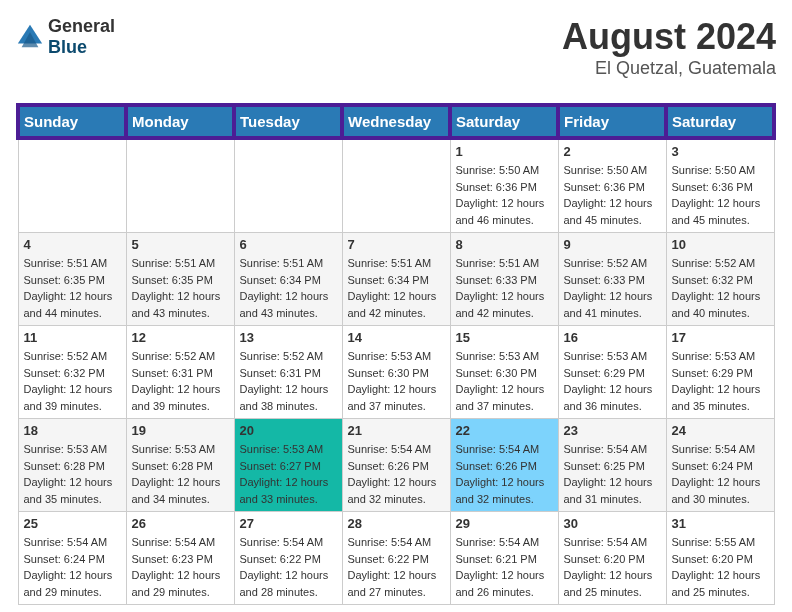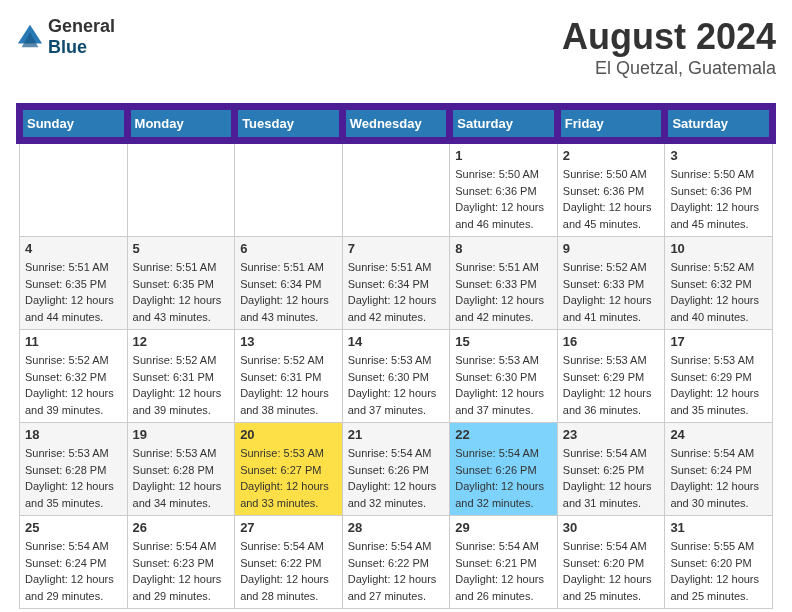--- a/index.html
+++ b/index.html
@@ -29,25 +29,25 @@
     .title-block h1 { font-size: 36px; font-weight: bold; color: #333; }
     .title-block h2 { font-size: 18px; color: #555; font-weight: normal; }
     .calendar {
       width: 100%;
       border-collapse: collapse;
       border: 1px solid #ccc;
     }
     .calendar th {
       background: #2a7ab5;
       color: #fff;
-      font-size: 13px;
+      font-size: 15px;
       font-weight: bold;
       padding: 6px 4px;
       text-align: left;
-      border: 7px solid #4c1d95;
+      border: 4px solid #4c1d95;
     }
     .calendar td {
       vertical-align: top;
       border: 1px solid #ccc;
       padding: 4px 5px;
       font-size: 11px;
       color: #333;
       width: calc(100%/7);
       min-height: 80px;
       background: #fff;
@@ -256,21 +256,21 @@
           </div>
         </td>
         <td style="background: rgb(245, 245, 245);">
           <span class="day-number">19</span>
           <div class="cell-info">
             <div>Sunrise: 5:53 AM</div>
             <div>Sunset: 6:28 PM</div>
             <div>Daylight: 12 hours and 34 minutes.</div>
           </div>
         </td>
-        <td style="background: #fde047;">
+        <td style="background: #14b8a6;">
           <span class="day-number">20</span>
           <div class="cell-info">
             <div>Sunrise: 5:53 AM</div>
             <div>Sunset: 6:27 PM</div>
             <div>Daylight: 12 hours and 33 minutes.</div>
           </div>
         </td>
         <td style="background: rgb(245, 245, 245);">
           <span class="day-number">21</span>
           <div class="cell-info">

